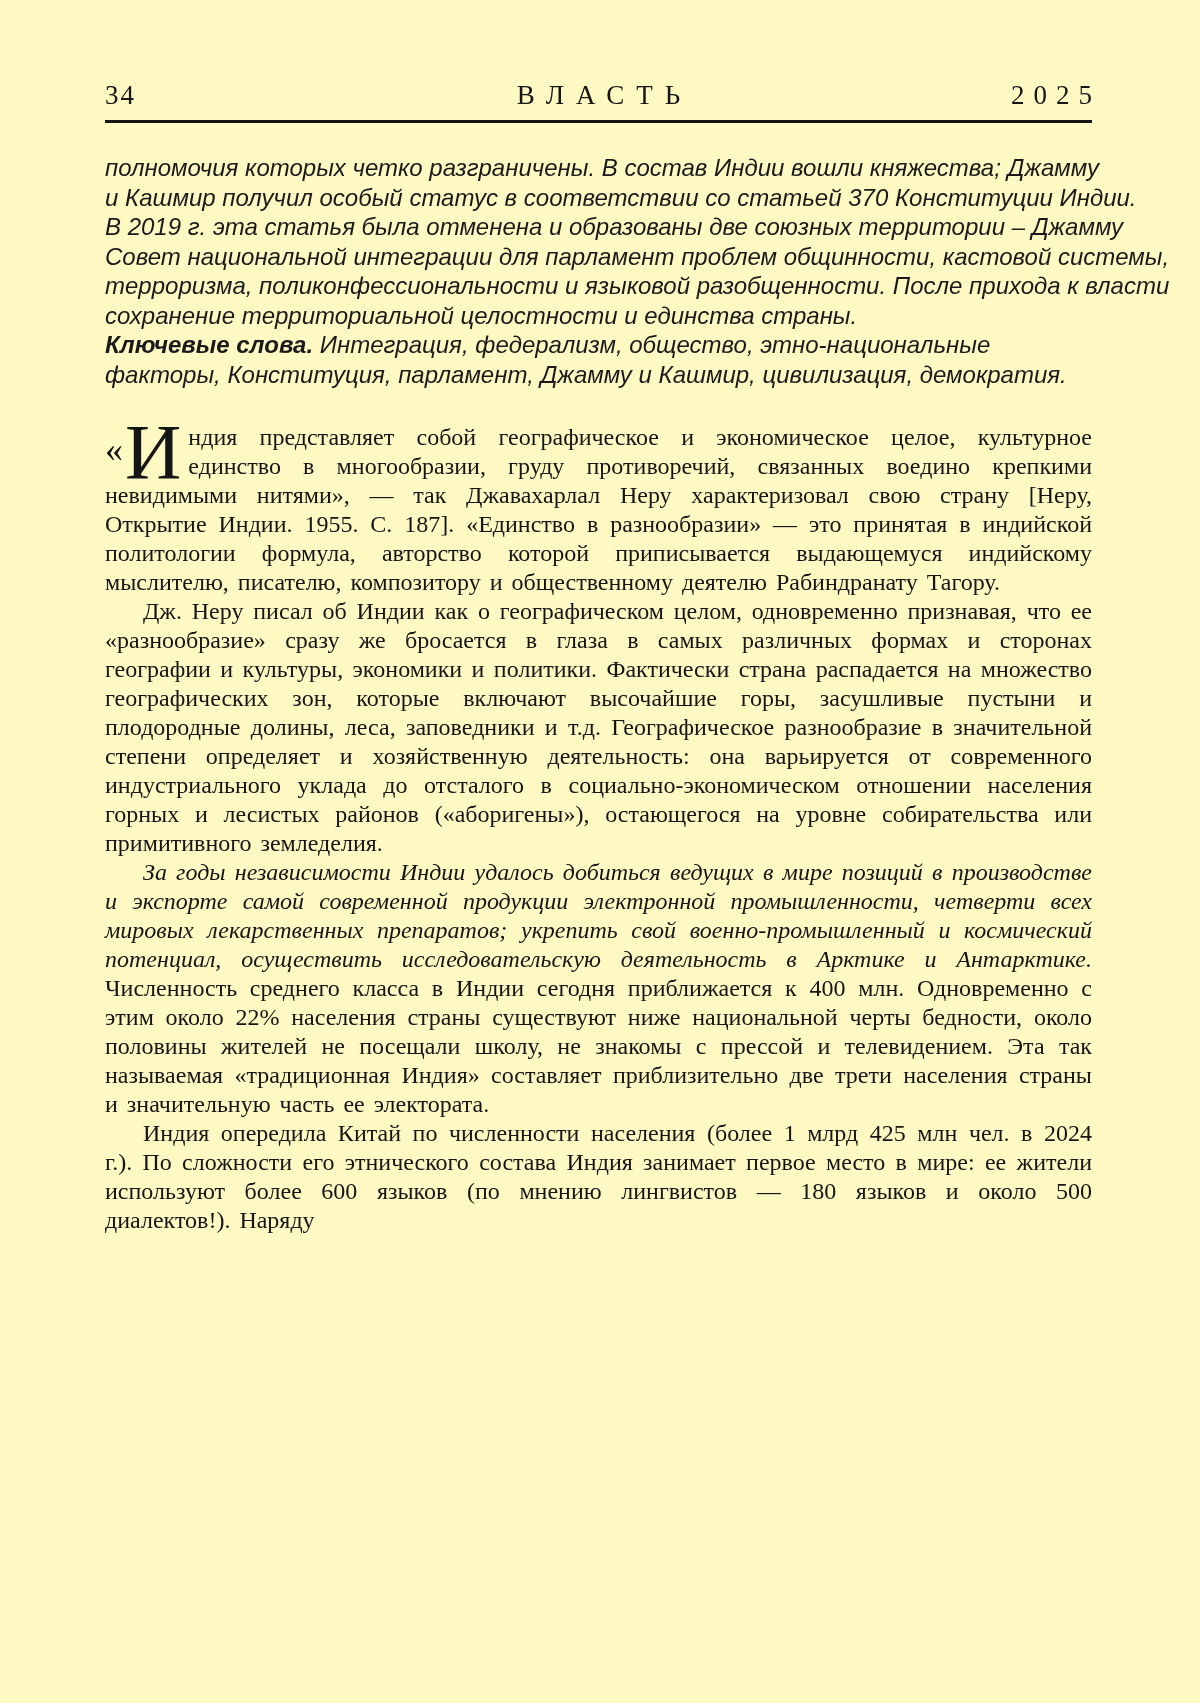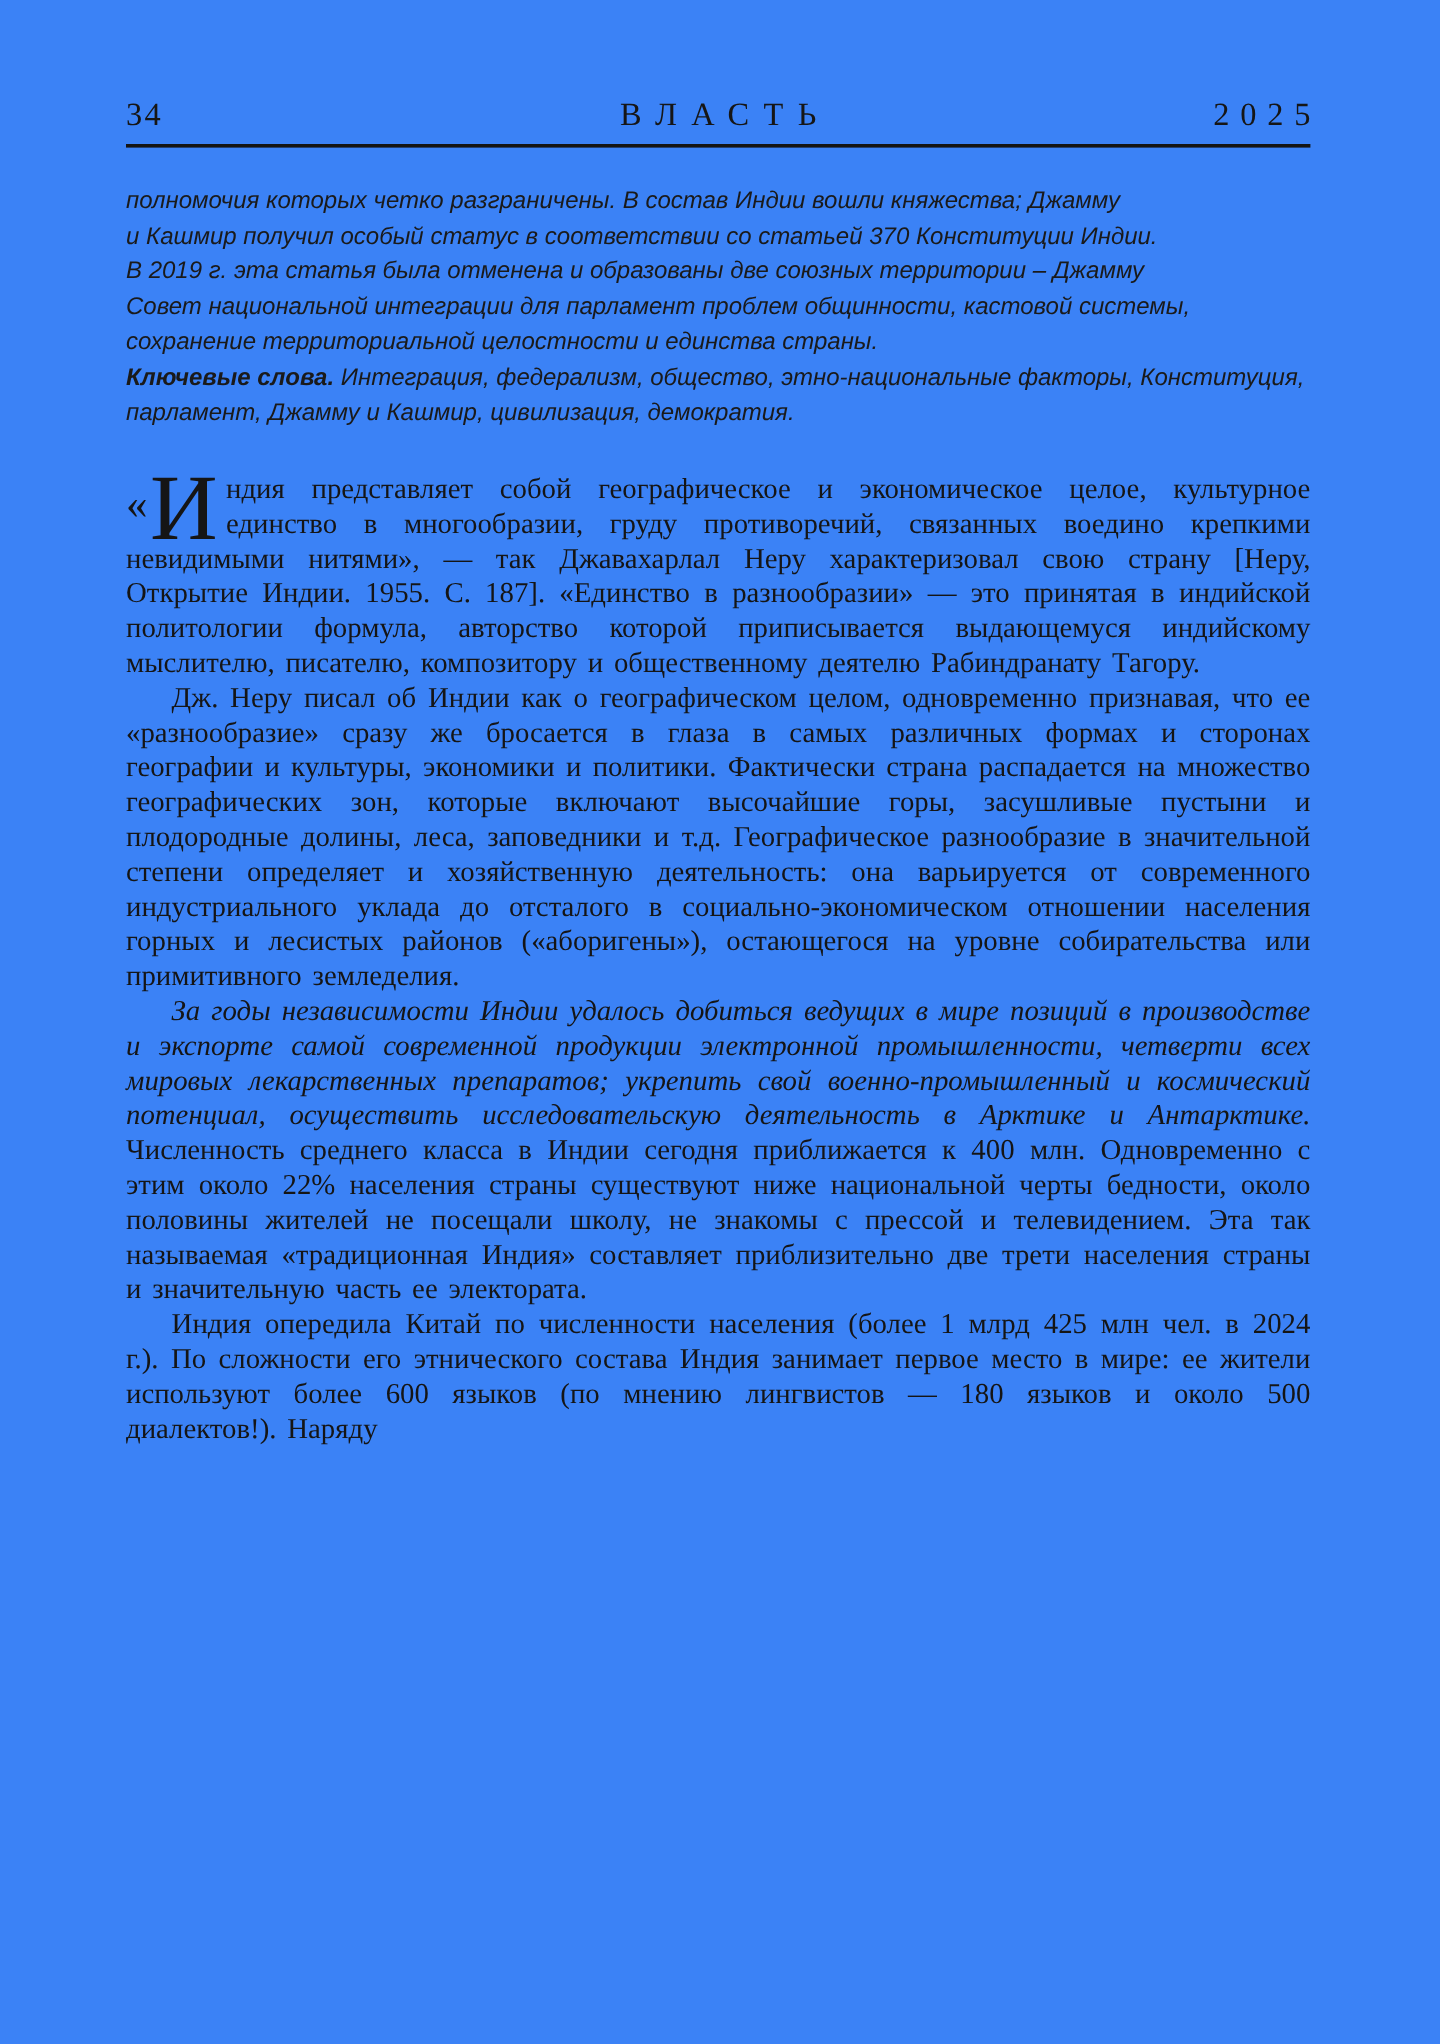--- a/index.html
+++ b/index.html
@@ -8,21 +8,21 @@
     width: 1200px;
     height: 1703px;
     position: relative;
     font-family: "Liberation Serif", serif;
     color: #1b1b1b;
     overflow: hidden;
   }
   .page {
     position: absolute;
     inset: 0;
-    background: #3b82f6;
+    background: #fef9c3;
     padding: 80px 108px 0 105px;
   }
 
   
   .running-head {
     display: grid;
     grid-template-columns: 1fr auto 1fr;
     align-items: baseline;
     font-size: 27px;
     font-weight: 500;
@@ -35,21 +35,21 @@
     border: none;
     border-top: 3px solid #141414;
     margin-top: 9px;
   }
 
   
   .abstract {
     margin-top: 30px;
     font-family: "Liberation Sans", sans-serif;
     font-style: italic;
-    font-size: 20px;
+    font-size: 24px;
     line-height: 29.5px;
     color: #1a1a1a;
   }
   .abstract .abs-line { white-space: nowrap; }
   .keywords { margin-top: 0; }
   .kw-label { font-weight: bold; text-align: center; }
 
   
   .body-text {
     margin-top: 34px;
@@ -93,20 +93,21 @@
     <span class="journal">ВЛАСТЬ</span>
     <span class="year">2025</span>
   </header>
   <hr class="head-rule">
 
   <section class="abstract">
     <div class="abs-line">полномочия которых четко разграничены. В состав Индии вошли княжества; Джамму</div>
     <div class="abs-line">и Кашмир получил особый статус в соответствии со статьей 370 Конституции Индии.</div>
     <div class="abs-line">В 2019 г. эта статья была отменена и образованы две союзных территории – Джамму</div>
     <div class="abs-line">Совет национальной интеграции для парламент проблем общинности, кастовой системы,</div>
+    <div class="abs-line">терроризма, поликонфессиональности и языковой разобщенности. После прихода к власти</div>
     <div class="abs-line">сохранение территориальной целостности и единства страны.</div>
     <p class="keywords"><span class="kw-label">Ключевые слова.</span><span class="kw-text"> Интеграция, федерализм, общество, этно-национальные факторы, Конституция, парламент, Джамму и Кашмир, цивилизация, демократия.</span></p>
   </section>
 
   <article class="body-text">
 
     <p class="para first"><span class="dropcap-wrap">
           <span class="open-quote">«</span>
           <span class="dropcap-letter">И</span>
         </span><span>ндия представляет собой географическое и экономическое целое, культурное единство в многообразии, груду противоречий, связанных воедино крепкими невидимыми нитями», — так Джавахарлал Неру характеризовал свою страну [Неру, Открытие Индии. 1955. С. 187]. «Единство в разнообразии» — это принятая в индийской политологии формула, авторство которой приписывается выдающемуся индийскому мыслителю, писателю, композитору и общественному деятелю Рабиндранату Тагору.</span></p>

